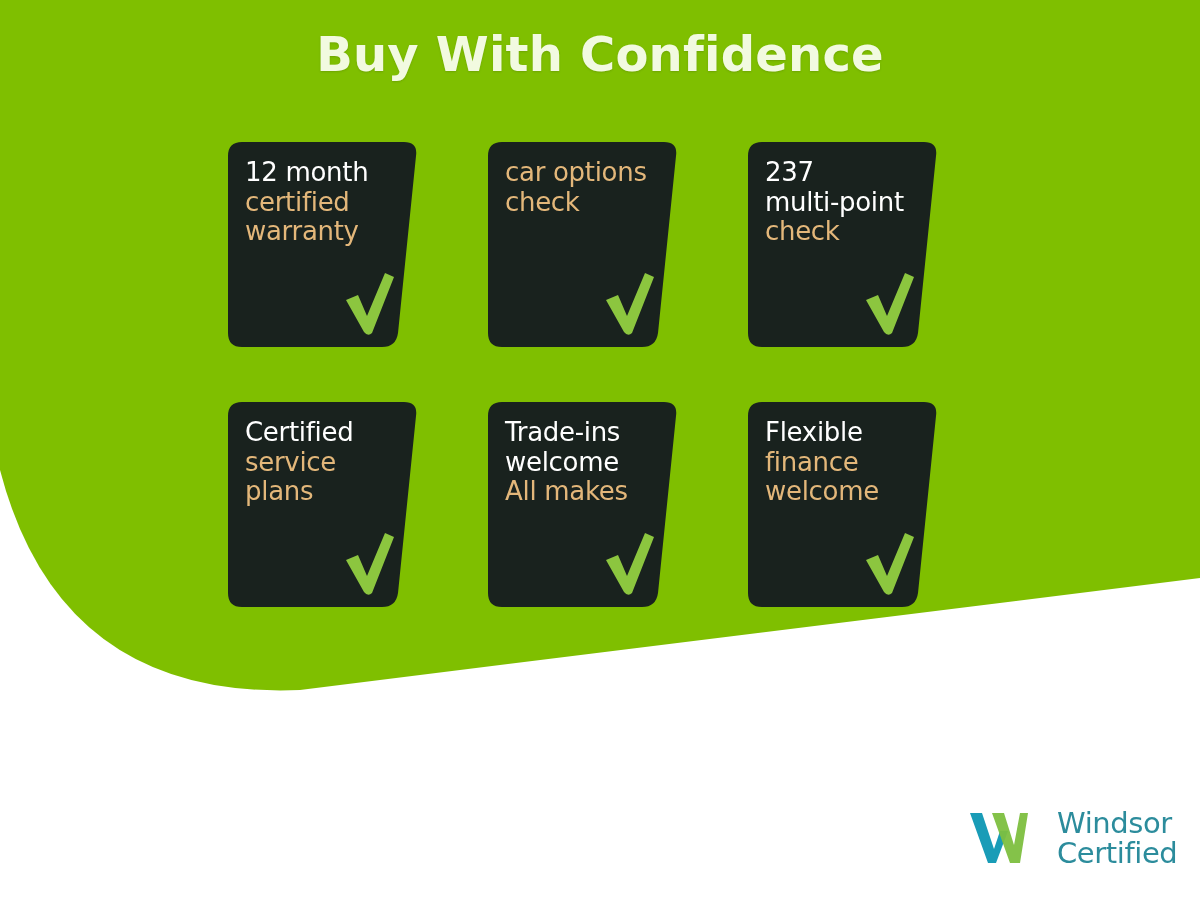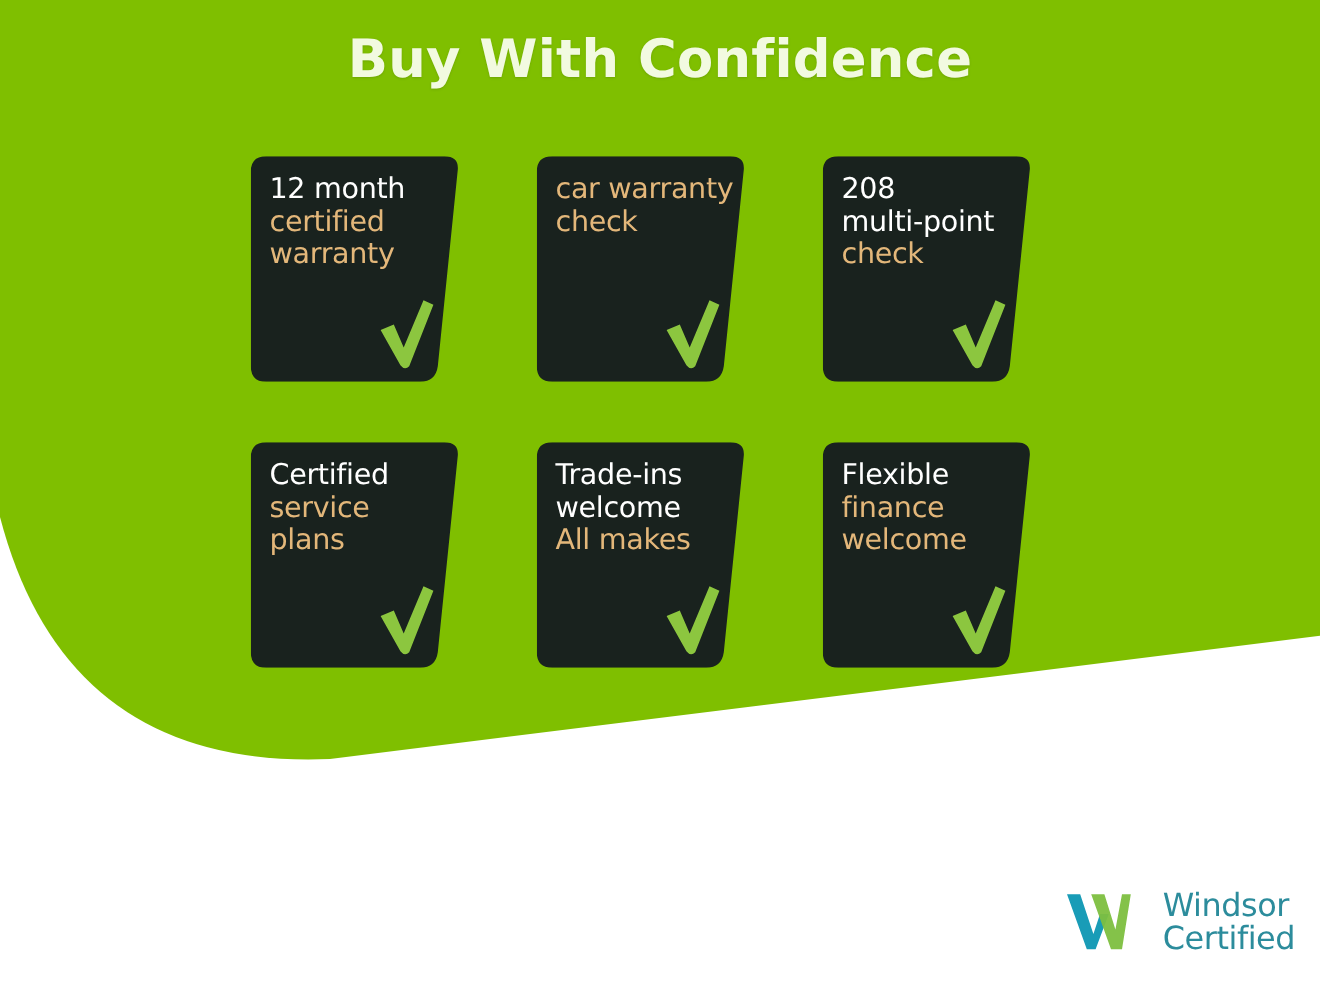--- a/index.html
+++ b/index.html
@@ -150,38 +150,38 @@
         </div>
       </div>
 
       <div class="card">
         <div class="card-shape">
           <svg width="190" height="205" viewBox="0 0 190 205" xmlns="http://www.w3.org/2000/svg">
             <path d="M14,0 L176,0 Q190,0 188,14 L170,191 Q168,205 154,205 L14,205 Q0,205 0,191 L0,14 Q0,0 14,0 Z" fill="#19221E"></path>
           </svg>
         </div>
         <div class="card-text">
-          <span class="line-tan">car warranty</span>
+          <span class="line-tan">car options</span>
           <span class="line-tan">check</span>
         </div>
         <div class="check">
           <svg width="56" height="66" viewBox="0 0 56 66" xmlns="http://www.w3.org/2000/svg">
             <path d="M4,29 L16,24 L25,45 L43,2 L52,6 L30,62 Q26,66 22,61 Z" fill="#8CC63F"></path>
           </svg>
         </div>
       </div>
 
       <div class="card">
         <div class="card-shape">
           <svg width="190" height="205" viewBox="0 0 190 205" xmlns="http://www.w3.org/2000/svg">
             <path d="M14,0 L176,0 Q190,0 188,14 L170,191 Q168,205 154,205 L14,205 Q0,205 0,191 L0,14 Q0,0 14,0 Z" fill="#19221E"></path>
           </svg>
         </div>
         <div class="card-text">
-          <span class="line-white">208</span>
+          <span class="line-white">237</span>
           <span class="line-white">multi-point</span>
           <span class="line-tan">check</span>
         </div>
         <div class="check">
           <svg width="56" height="66" viewBox="0 0 56 66" xmlns="http://www.w3.org/2000/svg">
             <path d="M4,29 L16,24 L25,45 L43,2 L52,6 L30,62 Q26,66 22,61 Z" fill="#8CC63F"></path>
           </svg>
         </div>
       </div>
 

